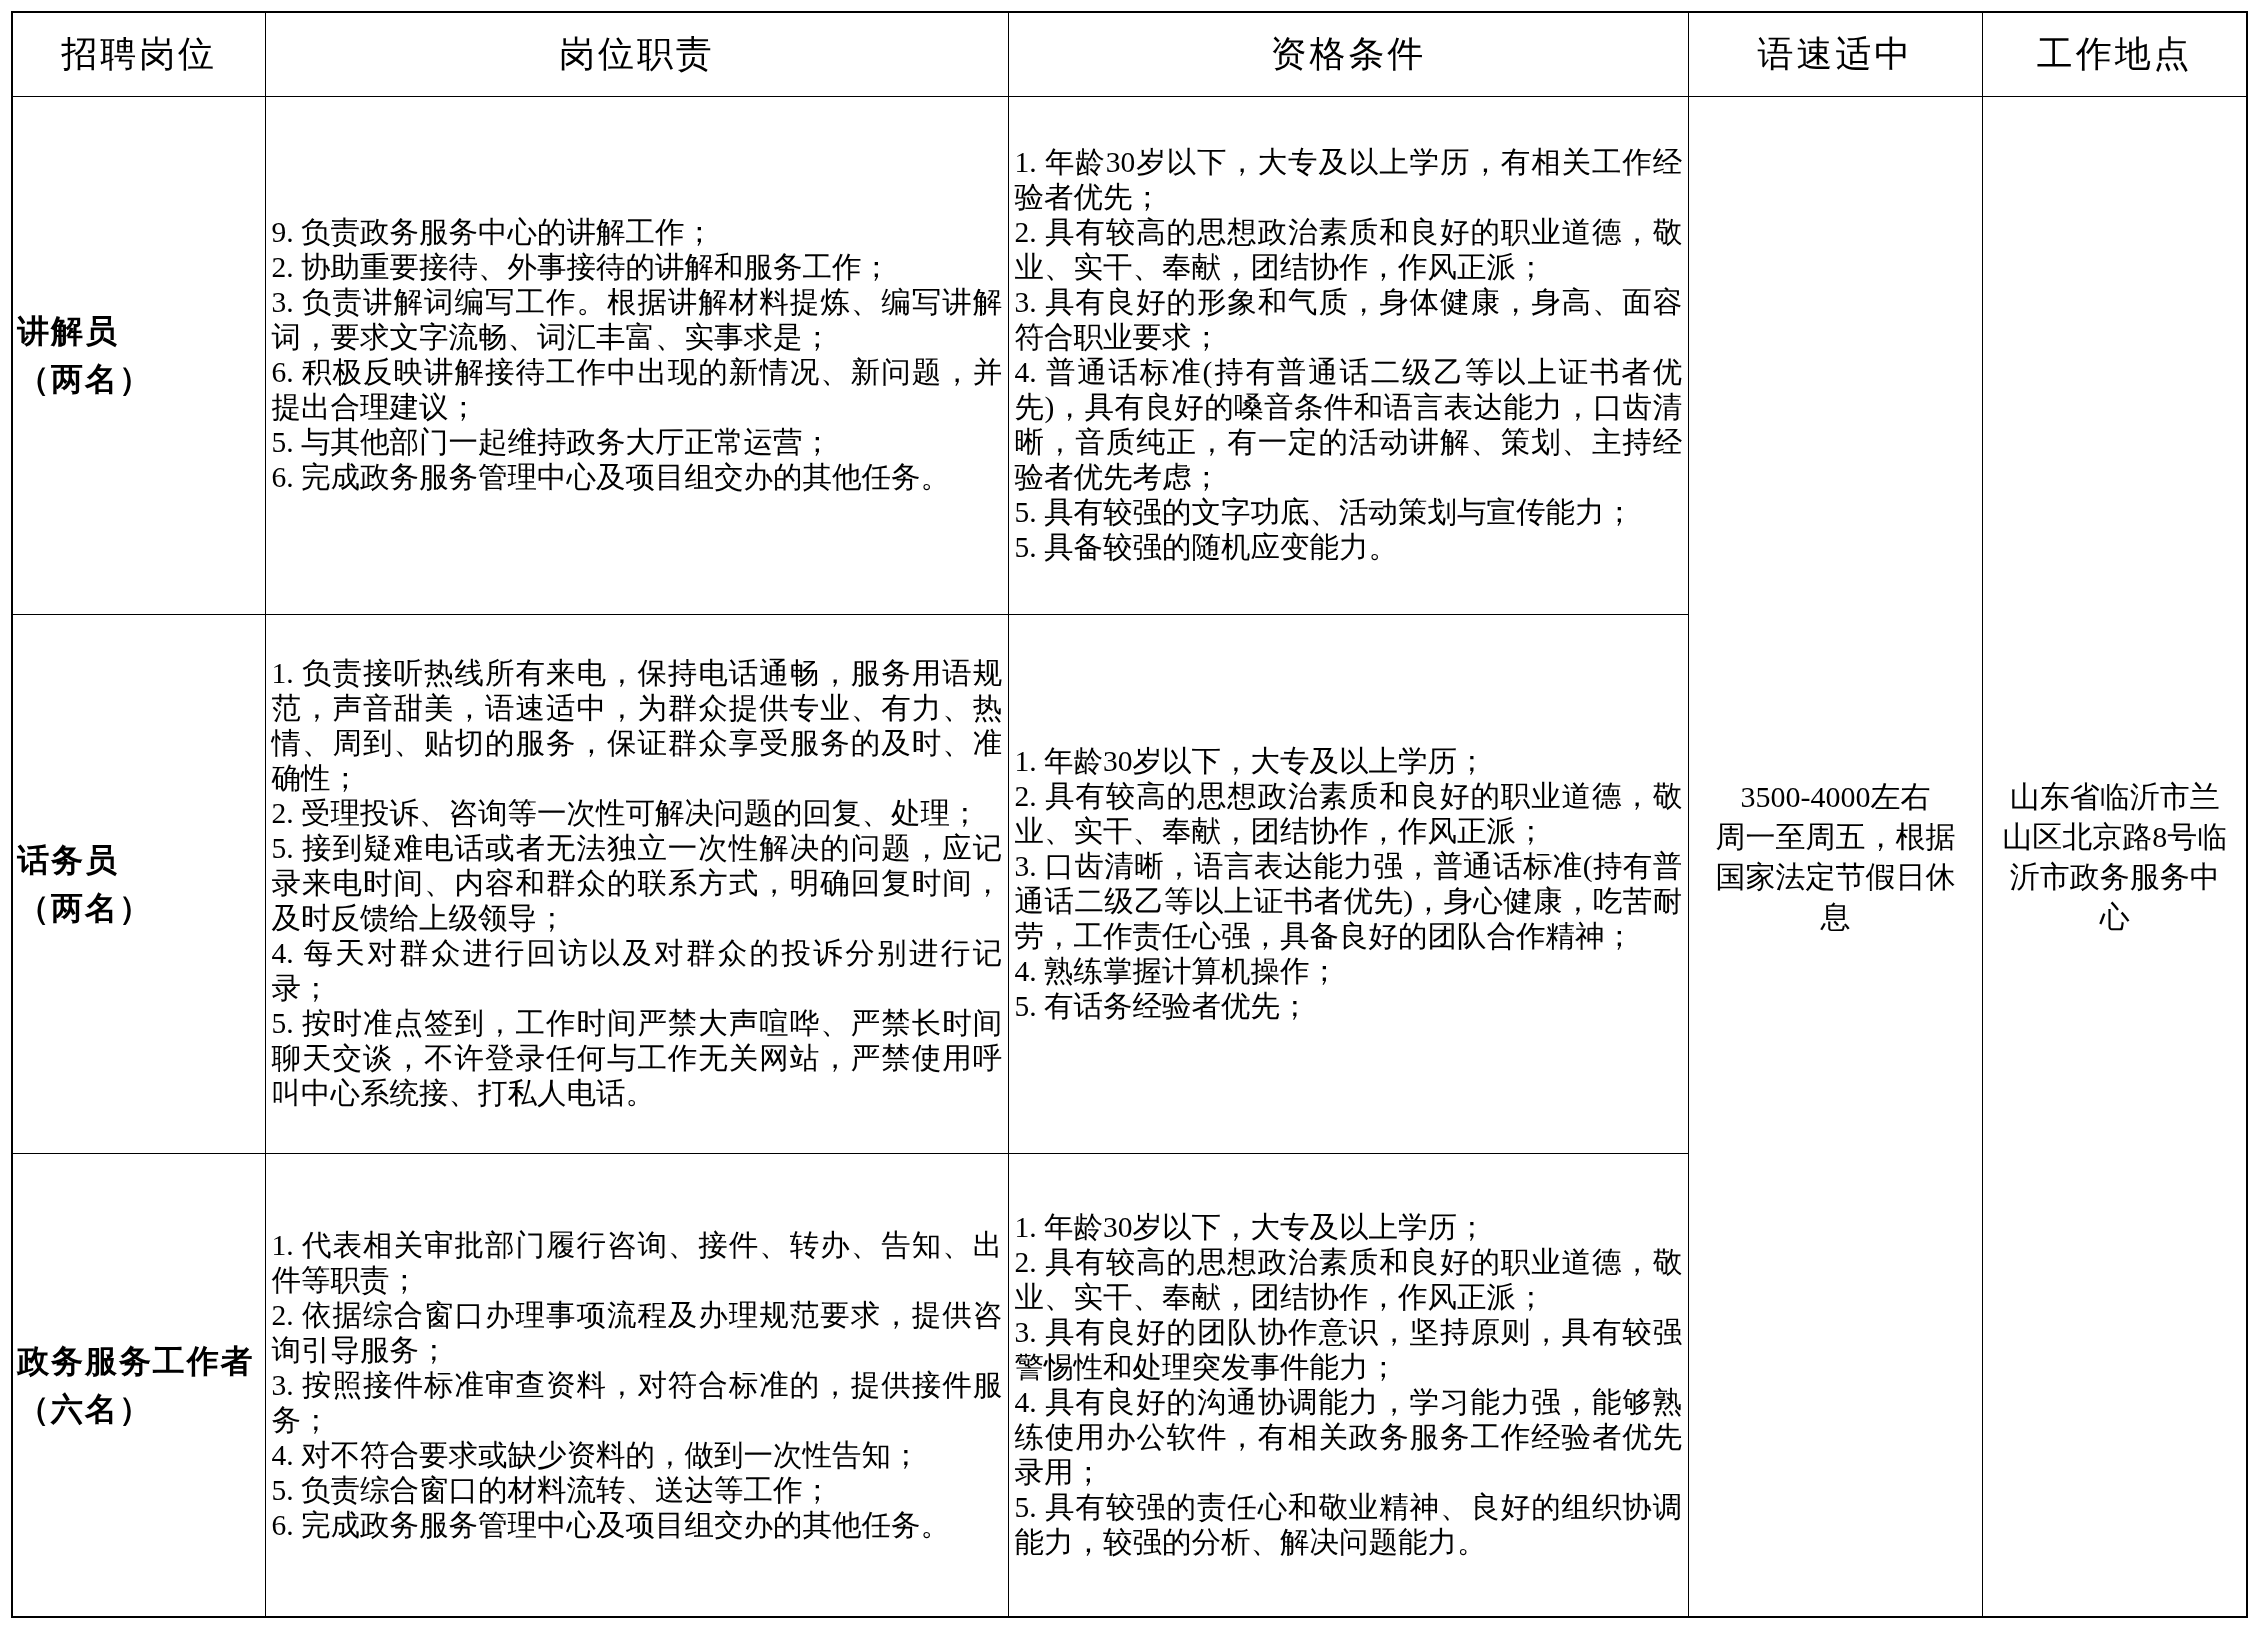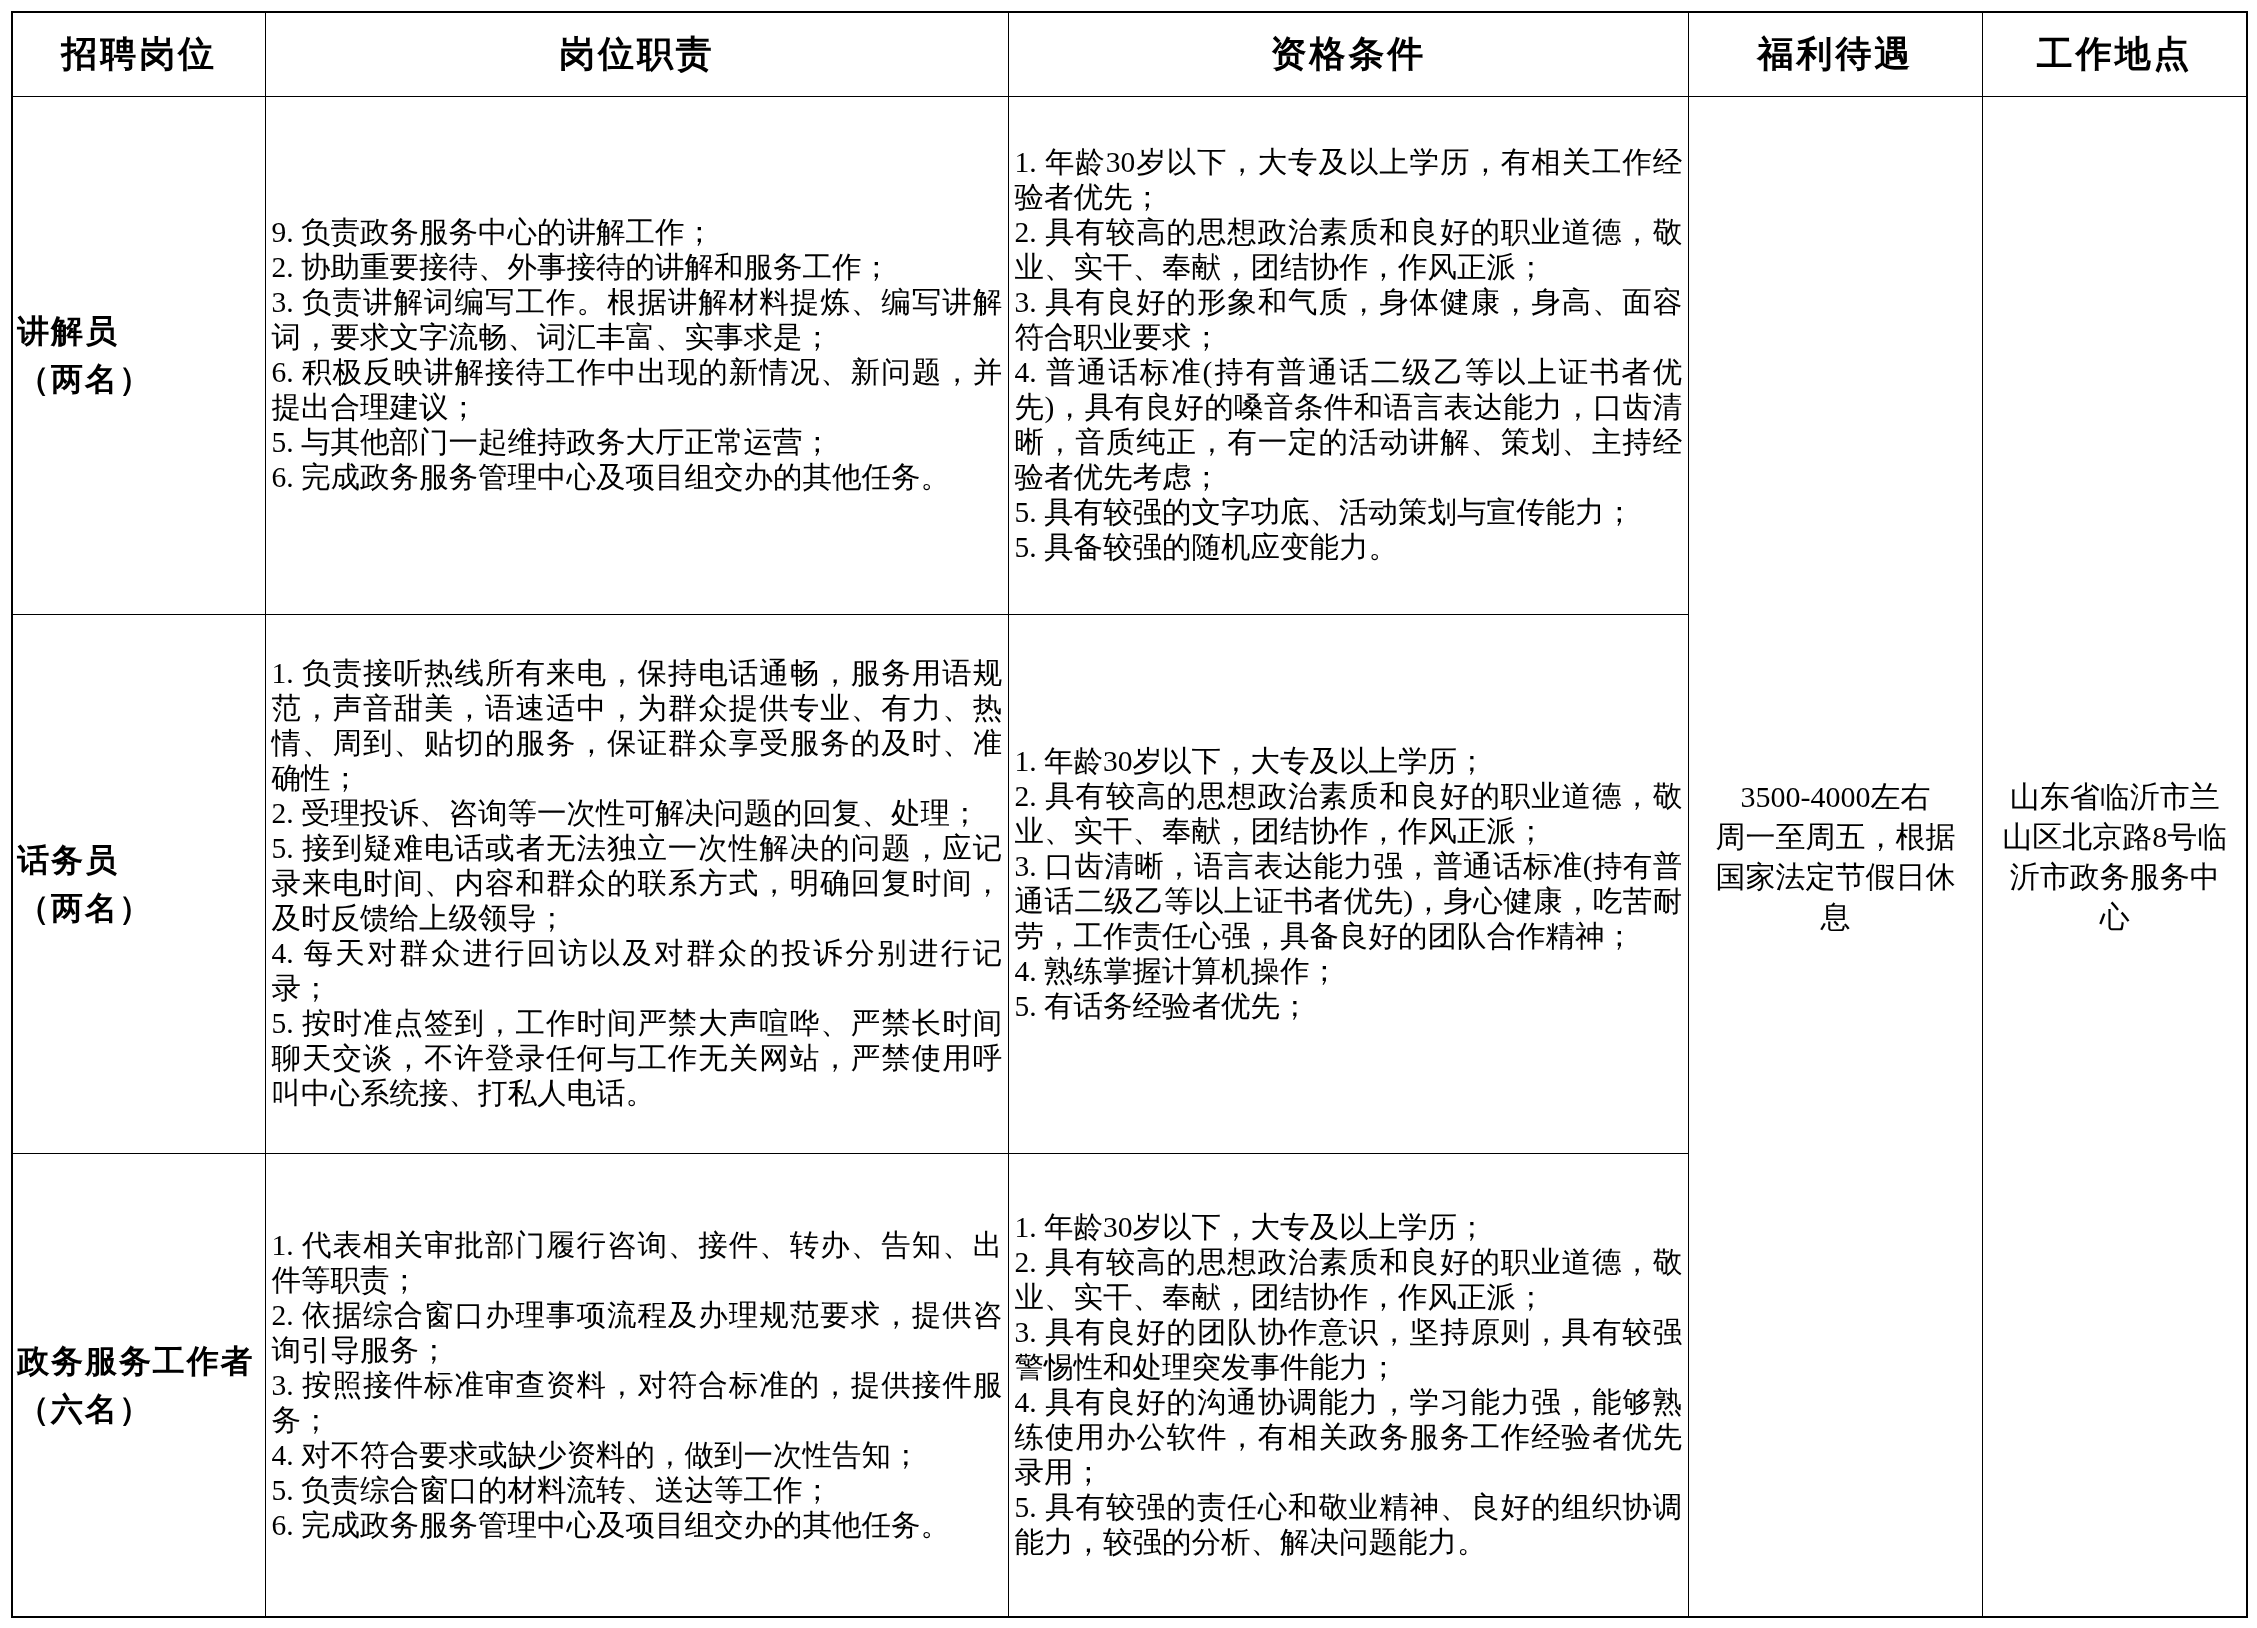--- a/index.html
+++ b/index.html
@@ -35,21 +35,21 @@
     vertical-align: middle;
     box-sizing: border-box;
   }
   tr.head-row { height: 84px; }
   tr.row-1 { height: 518px; }
   tr.row-2 { height: 539px; }
   tr.row-3 { height: 464px; }
 
   th.col-header {
     font-size: 36px;
-    font-weight: bold;
+    font-weight: normal;
     text-align: center;
     letter-spacing: 2.9px;
     padding: 0 14px;
   }
   td.pos-cell {
     font-weight: bold;
     font-size: 32px;
     line-height: 48px;
     letter-spacing: 1.9px;
     padding: 0 3.8px;
@@ -80,21 +80,21 @@
         <col class="c-duty">
         <col class="c-qual">
         <col class="c-ben">
         <col class="c-loc">
     </colgroup>
     <tbody>
       <tr class="head-row">
         <th class="col-header">招聘岗位</th>
         <th class="col-header">岗位职责</th>
         <th class="col-header">资格条件</th>
-        <th class="col-header">福利待遇</th>
+        <th class="col-header">语速适中</th>
         <th class="col-header">工作地点</th>
       </tr>
 
       <tr class="row-1">
         <td class="pos-cell">
           <div>讲解员</div>
           <div>（两名）</div>
         </td>
         <td class="text-cell">
           <div class="item">9. 负责政务服务中心的讲解工作；</div>

